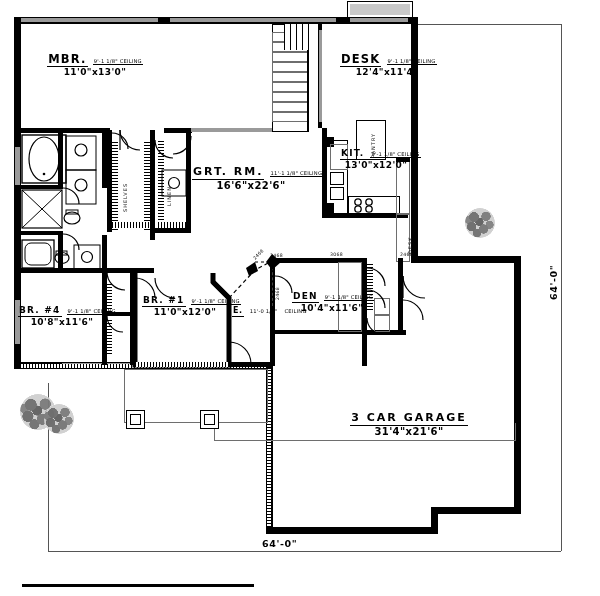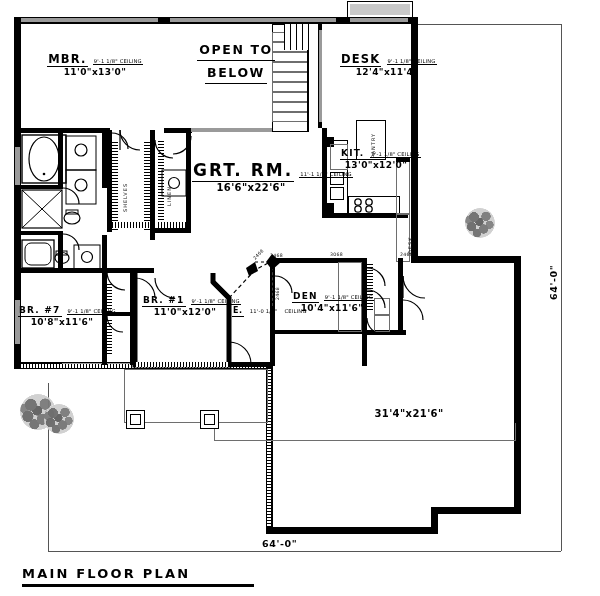--- a/index.html
+++ b/index.html
@@ -25,21 +25,21 @@
   
   .room{position:absolute;text-align:center;line-height:1.05;
         font-family:"DejaVu Sans", sans-serif;white-space:nowrap;}
   .rname{font-size:11.5px;font-weight:700;letter-spacing:1.2px;
          border-bottom:1.6px solid #000;display:inline-block;padding:0 1px 1px;}
   .rceil{font-size:5.2px;letter-spacing:.2px;margin-top:1px;
          border-bottom:.6px solid #000;display:inline-block;padding:0 1px;}
   .rdim{font-size:9px;font-weight:700;letter-spacing:.4px;margin-top:1px;}
   .room.sm .rname{font-size:9px;}
   .room.xs .rname{font-size:8px;letter-spacing:.6px;}
-  .room.big .rname{font-size:17px;letter-spacing:2px;}
+  .room.big .rname{font-size:11px;letter-spacing:2px;}
   .room.big .rdim{font-size:10px;}
 
   .twoline{position:absolute;text-align:center;line-height:1.35;
            font-family:"DejaVu Sans", sans-serif;}
   .twoline span{font-size:12.5px;font-weight:700;letter-spacing:1.6px;
            border-bottom:1.5px solid #000;display:inline-block;padding:0 2px 1px;}
 
   .minilbl{position:absolute;font-family:"DejaVu Sans", sans-serif;
            font-size:4.6px;letter-spacing:.3px;color:#111;white-space:nowrap;}
   .vlbl{position:absolute;font-family:"DejaVu Sans", sans-serif;font-size:5px;
@@ -284,45 +284,41 @@
   <div class="tree" style="left:20px;top:394px;width:36px;height:36px;"></div>
   <div class="tree" style="left:44px;top:404px;width:30px;height:30px;"></div>
   <div class="tree" style="left:465px;top:208px;width:30px;height:30px;"></div>
 
   <div class="room" style="left:40px;top:50px;width:110px;">
     <div class="rname">MBR.</div>
     <div class="rceil">9'-1 1/8" CEILING</div>
     <div class="rdim">11'0"x13'0"</div>
   </div>
 
-  <div class="twoline" style="left:174px;top:38px;width:124px;">
-    <span>OPEN TO</span><br>
-    <span>BELOW</span>
-  </div>
 
   <div class="room" style="left:340px;top:50px;width:94px;">
     <div class="rname">DESK</div>
     <div class="rceil">9'-1 1/8" CEILING</div>
     <div class="rdim">12'4"x11'4"</div>
   </div>
 
   <div class="room big" style="left:192px;top:162px;width:118px;">
     <div class="rname">GRT. RM.</div>
     <div class="rceil">11'-1 1/8" CEILING</div>
     <div class="rdim">16'6"x22'6"</div>
   </div>
 
   <div class="room sm" style="left:340px;top:143px;width:72px;">
     <div class="rname">KIT.</div>
     <div class="rceil">9'-1 1/8" CEILING</div>
     <div class="rdim">13'0"x12'0"</div>
   </div>
 
   <div class="room sm" style="left:18px;top:300px;width:88px;">
-    <div class="rname">BR. #7</div>
+    <div class="rname">BR. #4</div>
     <div class="rceil">9'-1 1/8" CEILING</div>
     <div class="rdim">10'8"x11'6"</div>
   </div>
 
   <div class="room sm" style="left:142px;top:290px;width:86px;">
     <div class="rname">BR. #1</div>
     <div class="rceil">9'-1 1/8" CEILING</div>
     <div class="rdim">11'0"x12'0"</div>
   </div>
 
@@ -332,30 +328,30 @@
     <div class="rceil" style="border-bottom:none;margin-top:0;">CEILING</div>
   </div>
 
   <div class="room sm" style="left:292px;top:286px;width:80px;">
     <div class="rname">DEN</div>
     <div class="rceil">9'-1 1/8" CEILING</div>
     <div class="rdim">10'4"x11'6"</div>
   </div>
 
   <div class="room big" style="left:322px;top:408px;width:174px;">
+    <div class="rname">3 CAR GARAGE</div>
     <div class="rdim">31'4"x21'6"</div>
   </div>
 
   <div class="vlbl" style="left:407px;top:254px;">DESK</div>
   <div class="vlbl" style="left:166px;top:206px;">LINEN</div>
   <div class="vlbl" style="left:122px;top:212px;">SHELVES</div>
   <div class="vlbl" style="left:370px;top:158px;">PANTRY</div>
 
   <div class="minilbl" style="left:252px;top:252px;transform:rotate(-45deg);">2468</div>
   <div class="minilbl" style="left:270px;top:253px;">2468</div>
   <div class="minilbl" style="left:275px;top:300px;transform:rotate(-90deg);transform-origin:0 0;">2468</div>
   <div class="minilbl" style="left:330px;top:252px;">3068</div>
   <div class="minilbl" style="left:400px;top:252px;">2468</div>
 
-  <div id="title">MAIN FLOOR PLAN</div>
   <div id="titlerule"></div>
 
 </div>
 
 </body></html>

